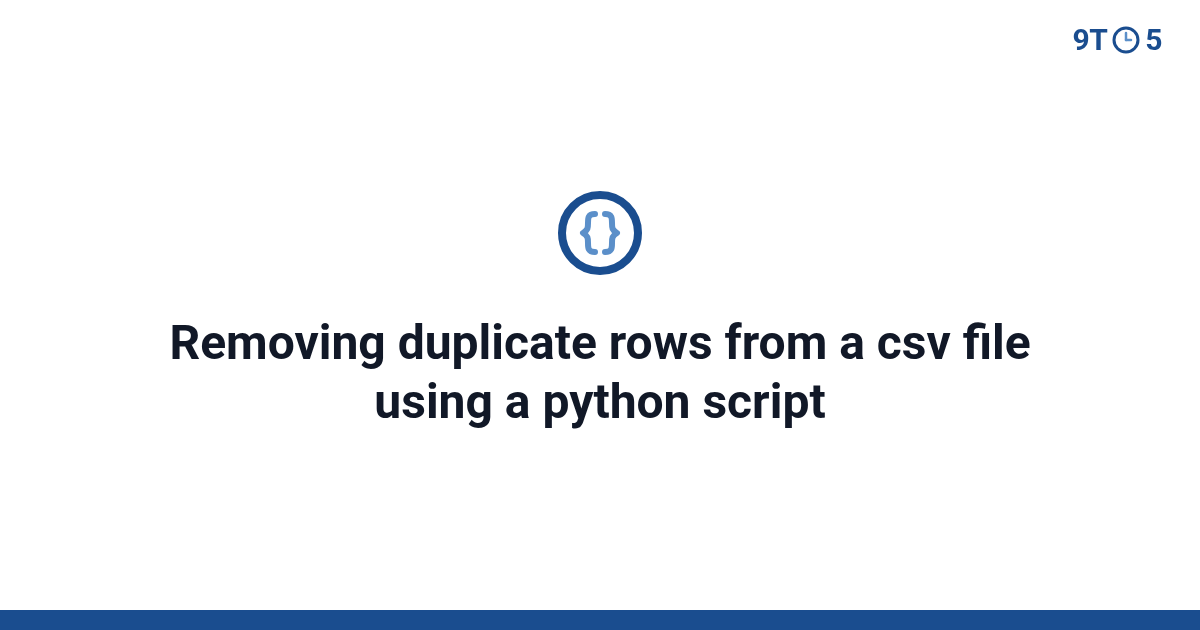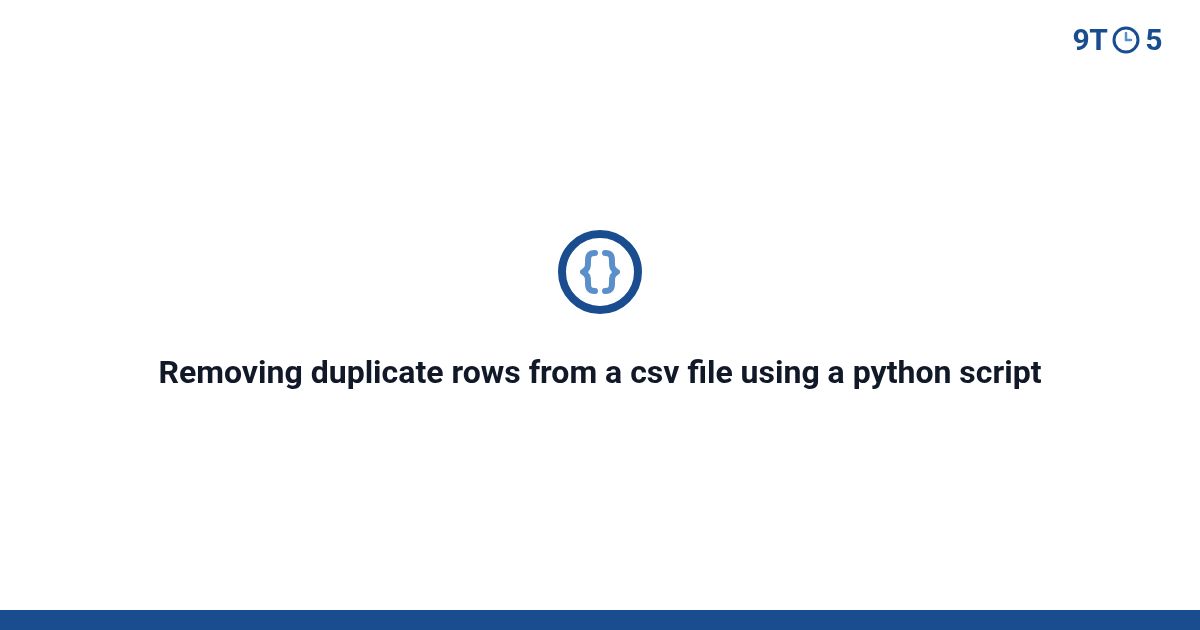--- a/index.html
+++ b/index.html
@@ -44,21 +44,21 @@
   .badge {
     margin-top: 30px;
     margin-bottom: 36px;
     width: 90px;
     height: 90px;
     display: flex;
     align-items: center;
     justify-content: center;
   }
   .title {
-    font-size: 32px;
+    font-size: 48px;
     font-weight: 700;
     color: #111827;
     text-align: center;
     line-height: 1.22;
     max-width: 980px;
   }
   .footer-bar {
     position: absolute;
     left: 0;
     right: 0;

